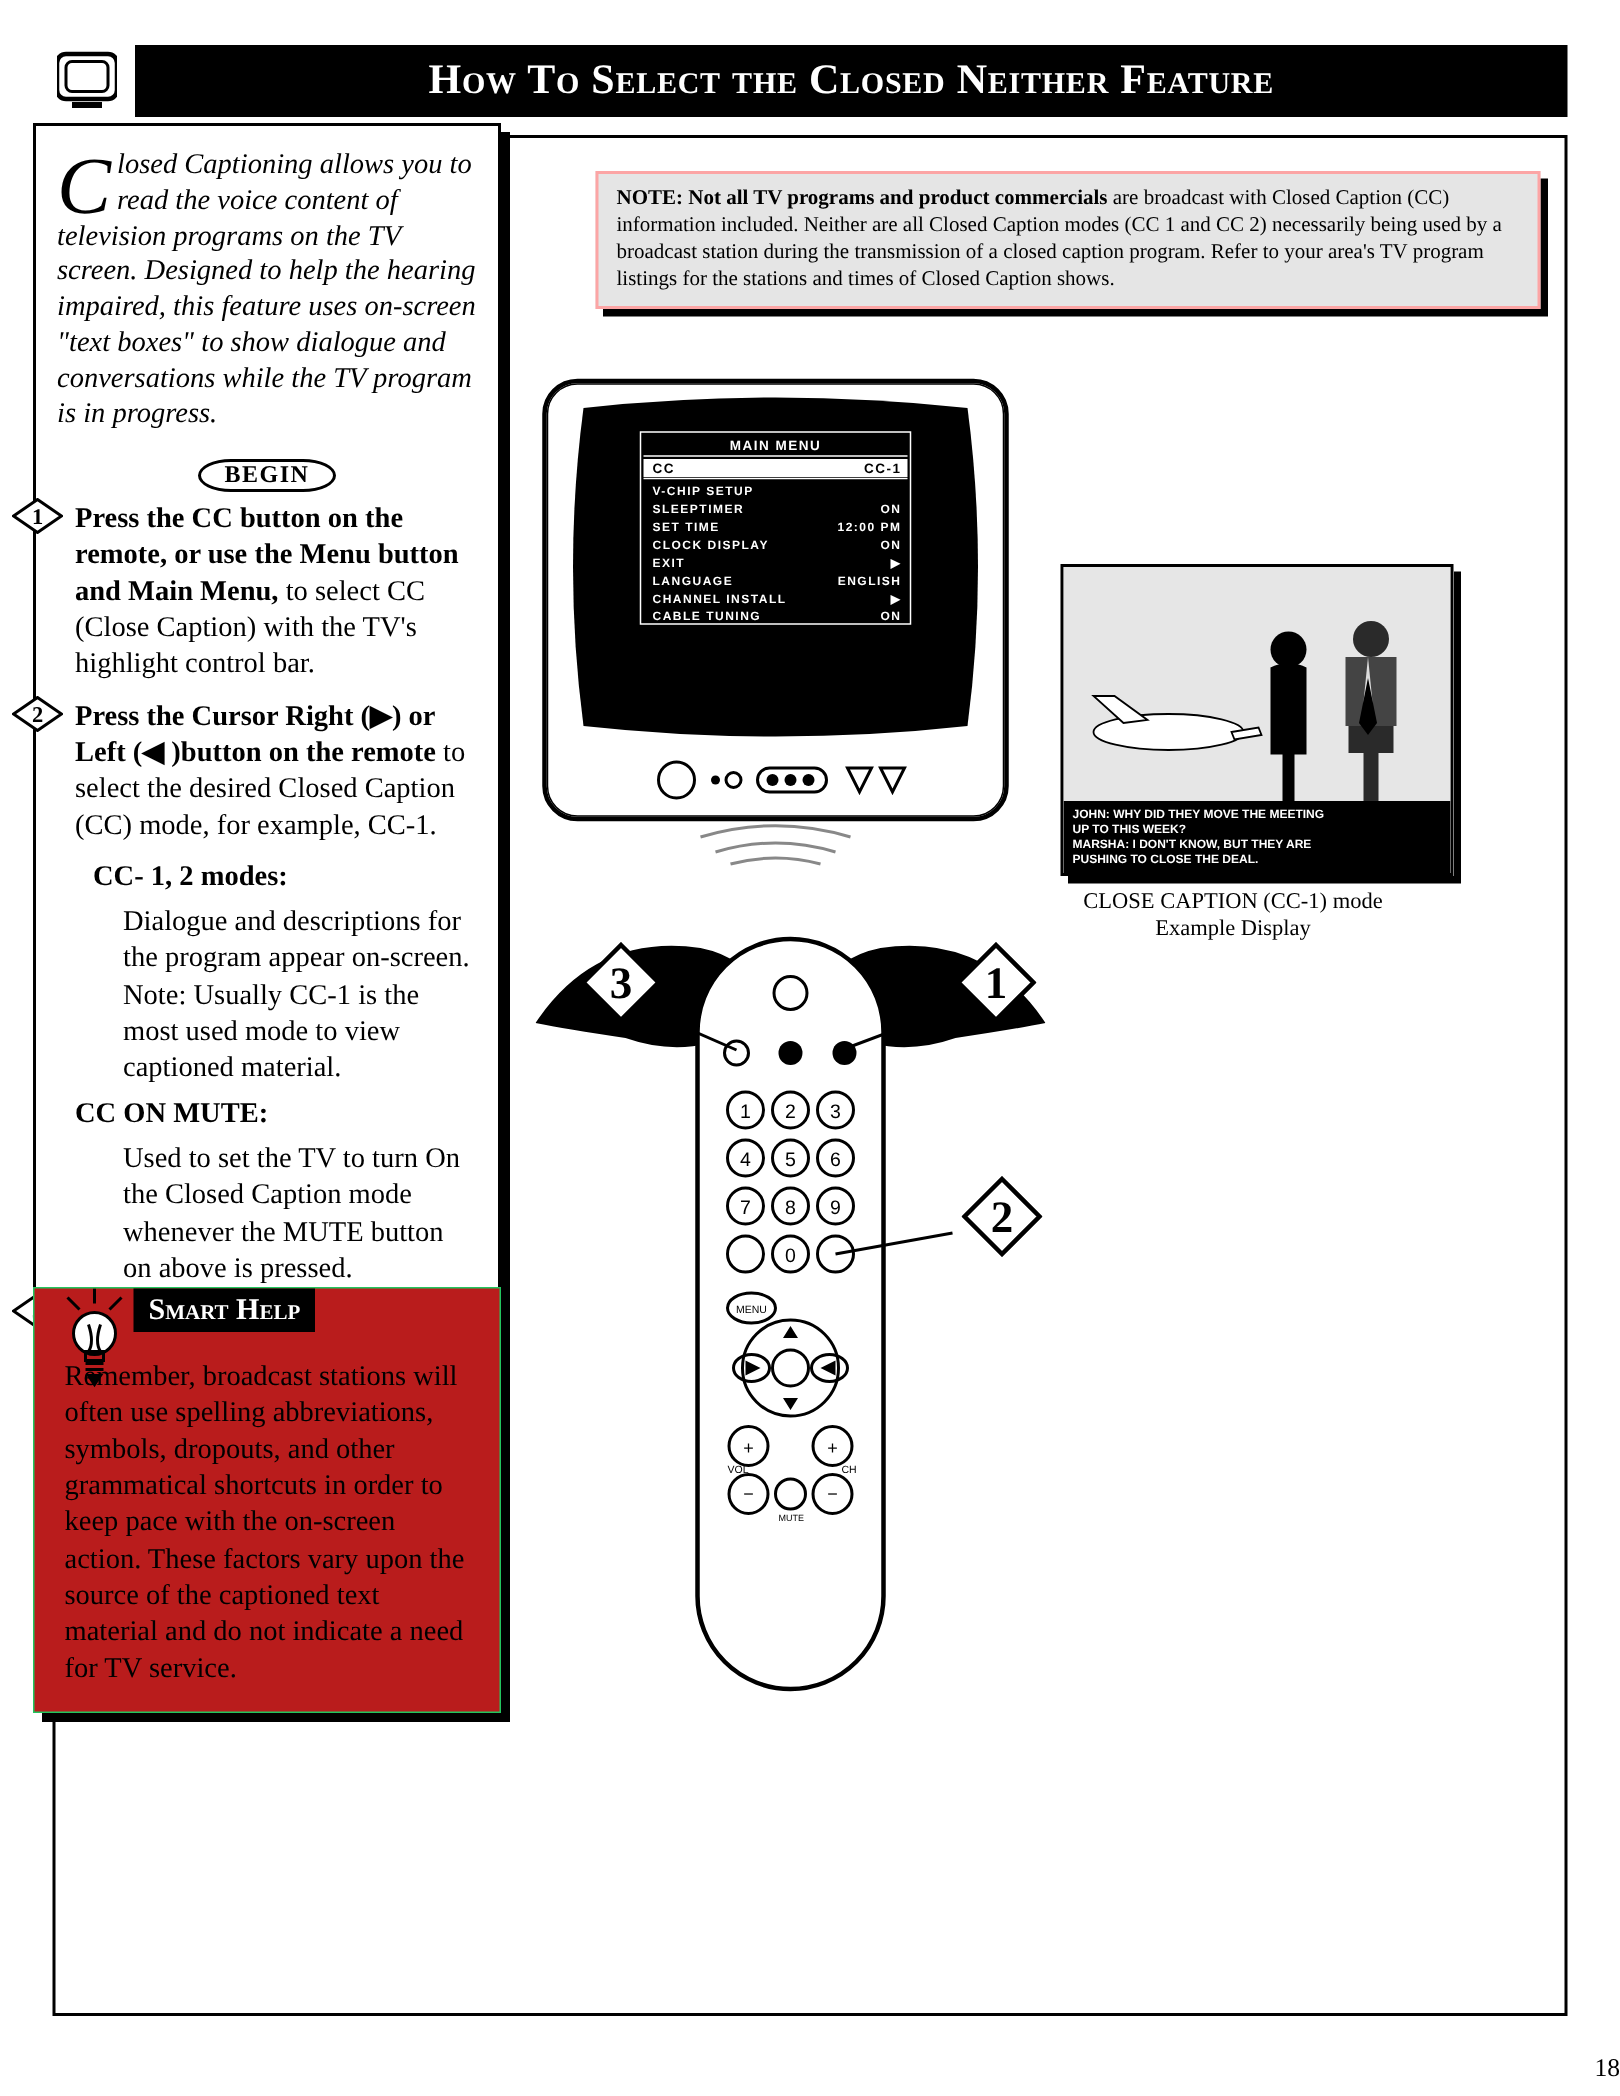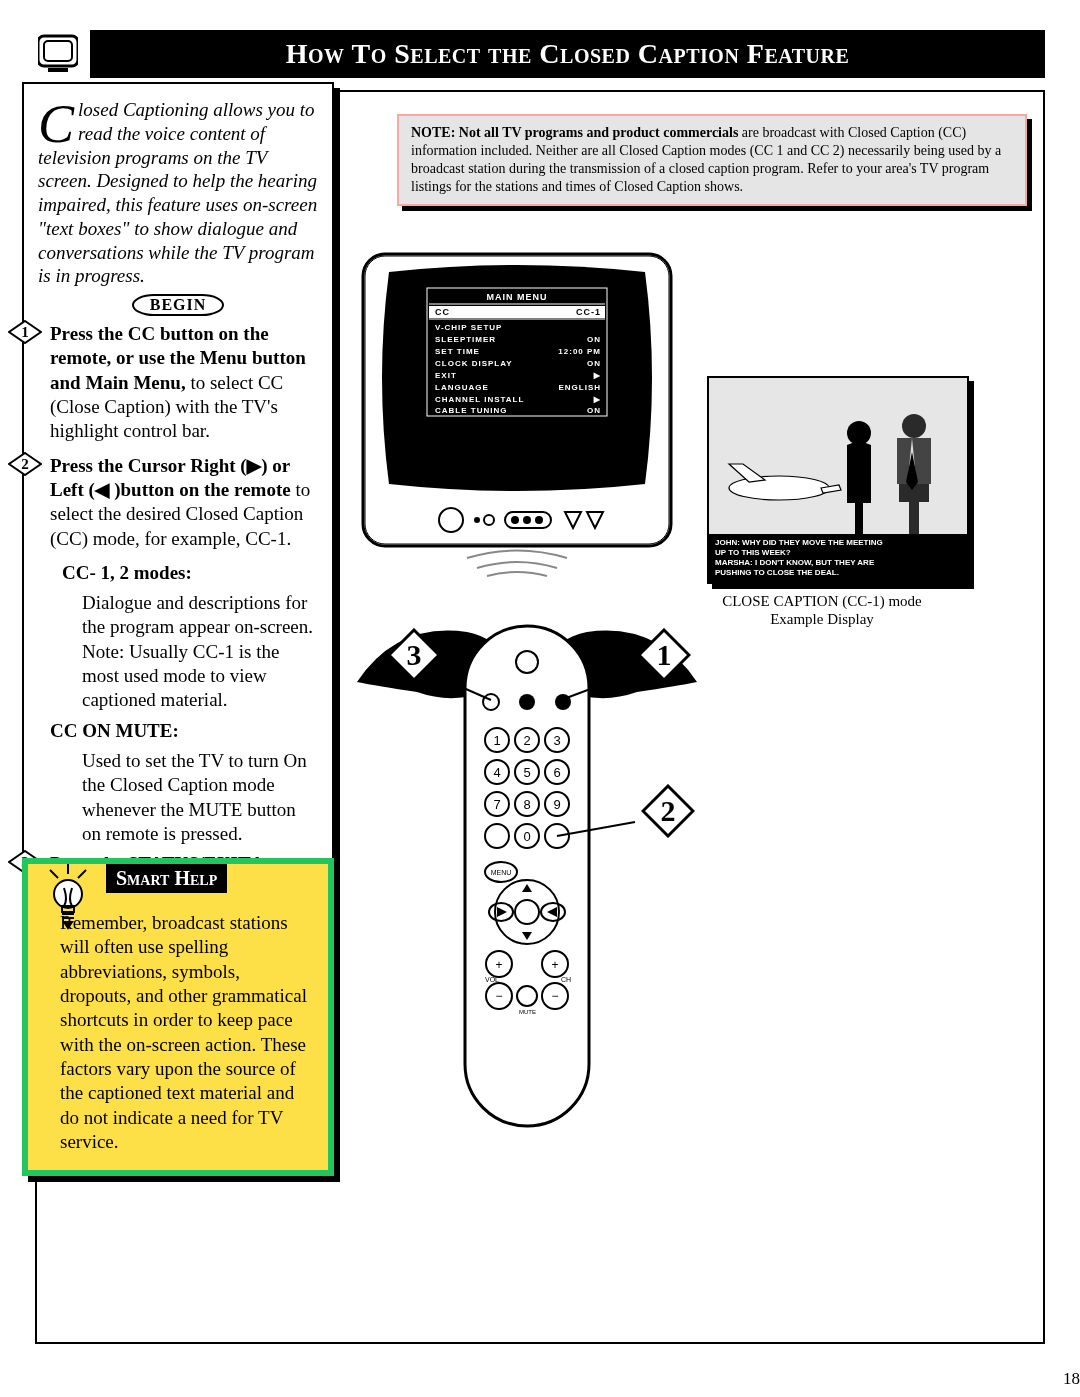--- a/index.html
+++ b/index.html
@@ -3,27 +3,27 @@
 <meta charset="utf-8">
 <style>
   html,body{margin:0;padding:0;background:#fff;font-family:"Times New Roman",Times,serif;color:#000}
   .page{width:1080px;height:1397px;position:relative;padding:30px 35px 10px 35px;box-sizing:border-box}
   .tv-icon{position:absolute;left:38px;top:30px;width:40px;height:42px;fill:#000}
   .title-bar{background:#000;color:#fff;height:48px;margin-left:55px;display:flex;align-items:center;justify-content:center;font-variant:small-caps;font-weight:bold;font-size:28px;letter-spacing:.5px}
   .outer-frame{border:2px solid #000;margin-top:12px;height:1250px;position:relative}
   .proc-box{position:absolute;left:22px;top:-10px;width:312px;border:2px solid #000;background:#fff;box-shadow:6px 6px 0 #000;padding:14px 14px 18px 14px;box-sizing:border-box}
   .intro{font-style:italic;font-size:19px;line-height:1.25}
   .intro .cap{float:left;font-size:54px;line-height:.75;font-style:italic;font-weight:normal;padding:6px 4px 0 0}
-  .begin{display:block;margin:6px auto 6px auto;width:88px;text-align:center;font-size:16px;font-weight:bold;border:2px solid #000;border-radius:40px/20px;letter-spacing:1px}
+  .begin{display:block;margin:18px auto 6px auto;width:88px;text-align:center;font-size:16px;font-weight:bold;border:2px solid #000;border-radius:40px/20px;letter-spacing:1px}
   .step{position:relative;font-size:19px;line-height:1.28;margin:4px 0 10px 0;padding-left:12px}
   .step-num{position:absolute;left:-30px;top:-2px;width:34px;height:24px}
   .diamond{width:100%;height:100%}
   .sub{font-size:19px;line-height:1.28;margin:2px 0 6px 12px;padding-left:12px}
   .stop{display:block;margin:6px auto 0 auto;width:42px;height:42px}
-  .smart-box{position:absolute;left:22px;top:858px;width:312px;border:6px solid #22c55e;background:#fde047;box-shadow:6px 6px 0 #000;padding:0 14px 16px 32px;box-sizing:border-box}
+  .smart-box{position:absolute;left:22px;top:858px;width:312px;border:1px solid #22c55e;background:#b91c1c;box-shadow:6px 6px 0 #000;padding:0 14px 16px 20px;box-sizing:border-box}
   .smart-title{background:#000;color:#fff;display:inline-block;font-variant:small-caps;font-weight:bold;font-size:20px;padding:3px 10px;margin-left:46px}
   .bulb{position:absolute;left:16px;top:0}
   .smart-text{font-size:19px;line-height:1.28;margin-top:18px}
   .note-box{position:absolute;left:360px;top:22px;right:16px;border:2px solid #fca5a5;background:#e5e5e5;box-shadow:5px 5px 0 #000;padding:8px 12px;font-size:14px;line-height:1.28}
   .tv-svg{position:absolute;left:320px;top:156px}
   .photo{position:absolute;left:670px;top:284px;width:258px;height:204px;border:2px solid #000;box-shadow:5px 5px 0 #000;overflow:hidden}
   .photo-label{position:absolute;left:656px;top:500px;width:258px;text-align:center;font-size:15px;line-height:1.2}
   .num-callout{position:absolute;width:54px;height:54px}
   .num-callout svg{width:100%;height:100%}
   .page-num{position:absolute;bottom:8px;left:0;right:0;text-align:right;font-size:17px}
@@ -33,21 +33,21 @@
 </head>
 <body>
 <div class="page">
 
 <svg class="tv-icon" viewBox="0 0 40 42">
   <rect x="0" y="6" width="40" height="30" rx="6" ry="6" fill="none" stroke="#000" stroke-width="3"></rect>
   <rect x="6" y="11" width="28" height="20" rx="4" ry="4" fill="none" stroke="#000" stroke-width="2"></rect>
   <rect x="10" y="38" width="20" height="4" fill="#000"></rect>
 </svg>
 
-<div class="title-bar">How To Select the Closed Caption Feature</div>
+<div class="title-bar">How To Select the Closed Neither Feature</div>
 
 <div class="outer-frame">
 
   <div class="note-box">
     <b>NOTE: Not all TV programs and product commercials</b><span> are broadcast with Closed Caption (CC) information included. Neither are all Closed Caption modes (CC 1 and CC 2) necessarily being used by a broadcast station during the transmission of a closed caption program. Refer to your area's TV program listings for the stations and times of Closed Caption shows.</span>
   </div>
 
   <svg class="tv-svg" width="326" height="330" viewBox="0 0 326 330">
     <rect x="6" y="6" width="308" height="292" rx="22" fill="#fff" stroke="#000" stroke-width="3"></rect>
     <rect x="8" y="8" width="304" height="288" rx="20" fill="none" stroke="#000" stroke-width="1"></rect>
@@ -245,21 +245,21 @@
           </svg>
     </span>
     <b><span>Press the Cursor Right (</span><span>▶</span><span>) or Left (</span><span>◀</span><span> )button on the remote</span></b><span> to select the desired Closed Caption (CC) mode, for example, CC-1.</span>
   </div>
 
   <div class="sub"><b>CC- 1, 2 modes:</b></div>
   <div class="sub" style="padding-left:32px">
     <span>Dialogue and descriptions for the program appear on-screen. Note: </span><span class="u">Usually</span><span> CC-1 is the most used mode to view captioned material.</span>
   </div>
   <div class="sub" style="padding-left:0"><b>CC ON MUTE:</b></div>
-  <div class="sub" style="padding-left:32px">Used to set the TV to turn On the Closed Caption mode whenever the MUTE button on remote is pressed.</div>
+  <div class="sub" style="padding-left:32px">Used to set the TV to turn On the Closed Caption mode whenever the MUTE button on above is pressed.</div>
 
   <div class="step">
     <span class="step-num">
       <svg class="diamond" viewBox="0 0 34 24">
             <polygon points="17,1 33,12 17,23 1,12" fill="#fff" stroke="#000" stroke-width="2"></polygon>
             <text x="17" y="17" text-anchor="middle" font-family="Times New Roman" font-weight="bold" font-size="15">3</text>
           </svg>
     </span>
     <b>Press the STATUS/EXIT button</b><span> after you select a mode. The menu will disappear and Closed Captioning (if available for the currently selected TV program) will appear on the TV screen.</span>
   </div>

